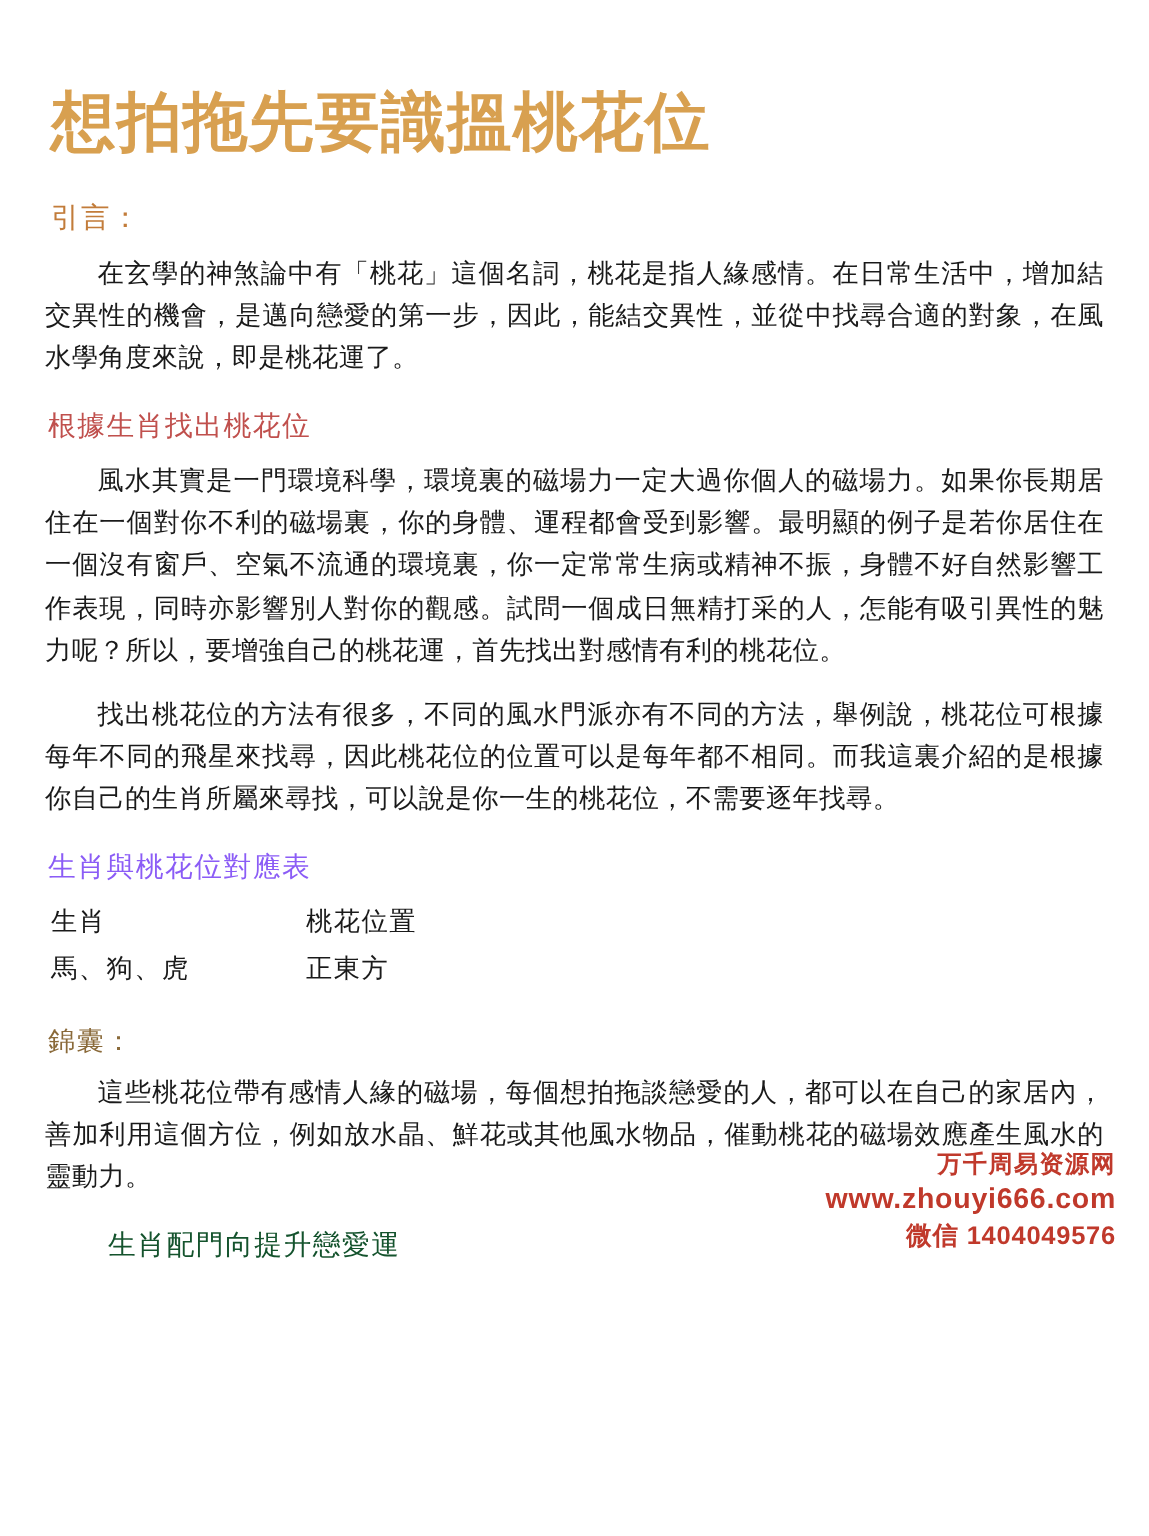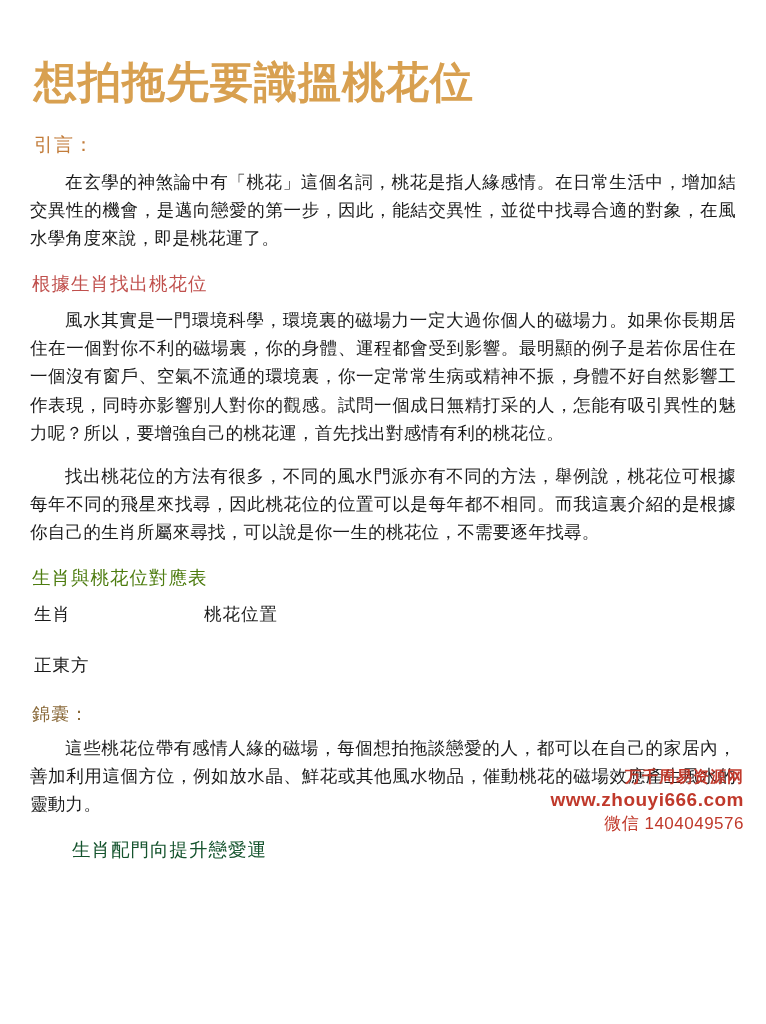--- a/index.html
+++ b/index.html
@@ -49,21 +49,21 @@
     letter-spacing: 0.3px;
   }
   h2.section-heading {
     font-size: 18.5px;
     font-weight: 400;
     color: #c0504d;
     margin: 18px 0 10px 2px;
     letter-spacing: 1px;
   }
   h2.section-heading.blue {
-    color: #4d7c0f;
+    color: #8b5cf6;
   }
   h2.section-heading.red-strong {
     color: #14532d;
     margin-left: 42px;
   }
   .table-block {
     margin: 8px 0 6px 4px;
     font-size: 17.5px;
     line-height: 1.62;
     color: #1a1a1a;
@@ -74,21 +74,21 @@
   .table-row .col-a {
     width: 170px;
     flex: 0 0 170px;
     letter-spacing: 1px;
   }
   .table-row .col-b {
     flex: 1 1 auto;
     letter-spacing: 1px;
   }
   .table-head {
-    margin-bottom: 24px;
+    margin-bottom: 4px;
     justify-content: space-between;
   }
   .table-body .table-row {
     line-height: 1.58;
   }
   .tip-label {
     font-size: 18px;
     color: #8a6a3a;
     margin: 22px 0 8px 2px;
     letter-spacing: 1px;
@@ -109,21 +109,21 @@
   }
   .wm-line2 {
     color: #c0392b;
     font-size: 19px;
     font-weight: 700;
     letter-spacing: 0.5px;
   }
   .wm-line3 {
     color: #c0392b;
     font-size: 17px;
-    font-weight: 400;
+    font-weight: 700;
     letter-spacing: 0.5px;
   }
 </style>
 </head>
 <body>
 
 <div class="page">
 
   <h1 class="doc-title">想拍拖先要識搵桃花位</h1>
 
@@ -139,20 +139,21 @@
 
   <h2 class="section-heading blue">生肖與桃花位對應表</h2>
 
   <div class="table-block">
     <div class="table-row table-head">
       <div class="col-a">生肖</div>
       <div class="col-b">桃花位置</div>
     </div>
     <div class="table-body">
       <div class="table-row">
+        <div class="col-a">馬、狗、虎</div>
         <div class="col-b">正東方</div>
       </div>
       <div class="table-row">
       </div>
     </div>
   </div>
 
   <div class="tip-label">錦囊：</div>
 
   <p class="body-text">這些桃花位帶有感情人緣的磁場，每個想拍拖談戀愛的人，都可以在自己的家居內，善加利用這個方位，例如放水晶、鮮花或其他風水物品，催動桃花的磁場效應產生風水的靈動力。</p>

